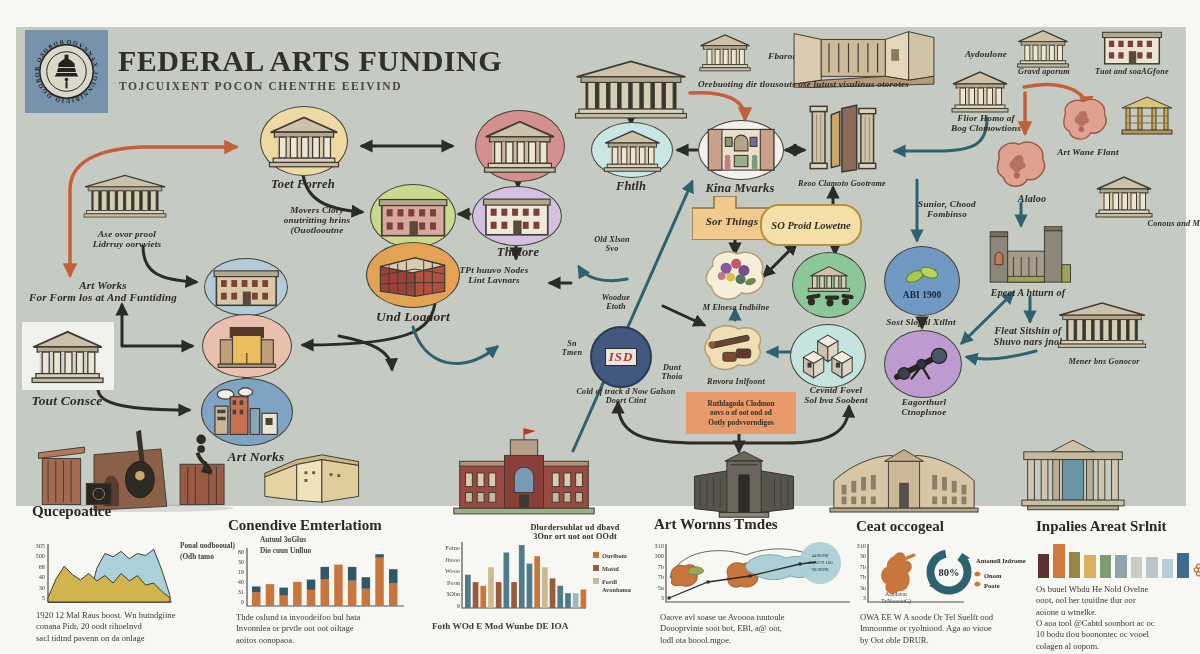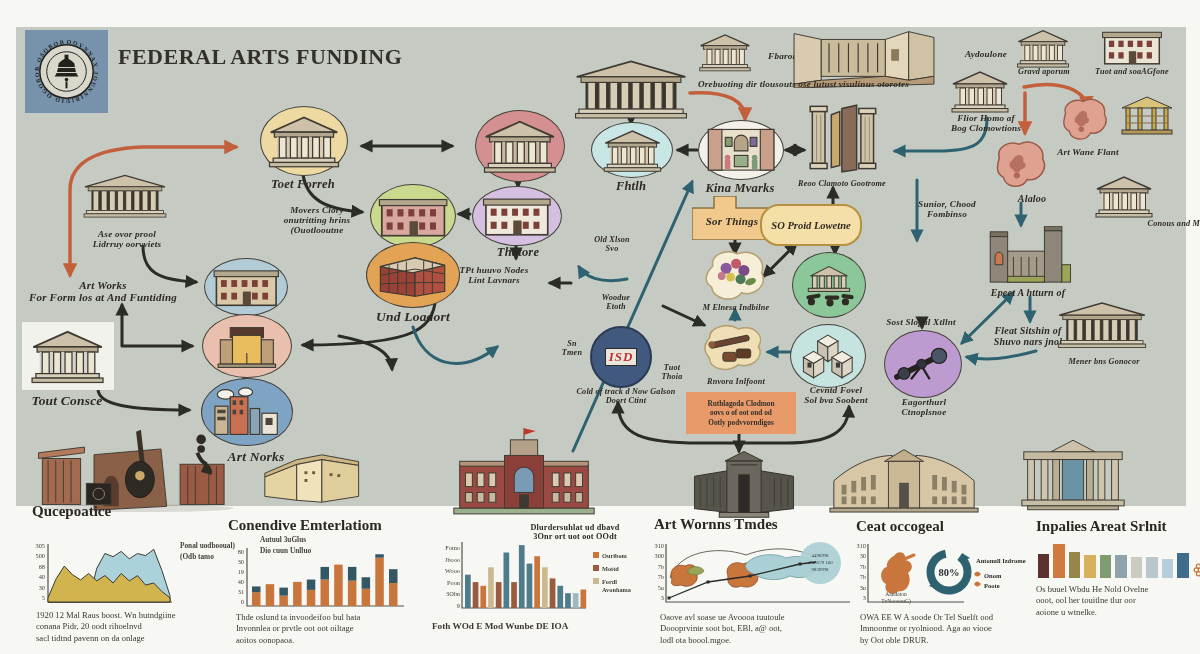--- a/index.html
+++ b/index.html
@@ -8,21 +8,21 @@
   .board{position:absolute;left:16px;top:27px;width:1170px;height:479px;background:#c5cac3}
   .n{position:absolute;display:flex;align-items:center;justify-content:center}
   .n>svg{width:86%;height:82%;display:block}
   .oval{border:1.6px solid #45413a;border-radius:50%}
   .ic{position:absolute}
   .ic>svg{width:100%;height:100%;display:block}
   .lbl{position:absolute;font-weight:bold;font-style:italic;text-align:center;color:#2d2922;
        font-size:12.5px;line-height:1.07;white-space:pre-line;letter-spacing:.2px}
   .s11{font-size:11px}.s10{font-size:10px}.s9{font-size:9.2px}.s8{font-size:8.2px}
   .rom{font-style:normal}
-  .title{position:absolute;font-size:22px;font-weight:bold;color:#33302a;letter-spacing:.5px}
+  .title{position:absolute;font-size:30px;font-weight:bold;color:#33302a;letter-spacing:.5px}
   .subtitle{position:absolute;font-size:11.5px;font-weight:bold;color:#4a463c;letter-spacing:1.6px}
   .pill{position:absolute;display:flex;align-items:center;justify-content:center;background:#f5dfa8;
         border:2px solid #b5913f;border-radius:19px;font-weight:bold;font-size:10.5px;font-style:italic}
   .obox{position:absolute;display:flex;align-items:center;justify-content:center;background:#e89a6a;
         text-align:center;font-weight:bold;font-size:7.3px;line-height:1.25;white-space:pre-line;color:#33302a}
   .ct{position:absolute;font-size:15px;font-weight:bold;color:#2b2721}
   .cap{position:absolute;font-size:8.6px;color:#3c382f;line-height:1.32;white-space:pre-line}
   .capb{font-weight:bold;font-size:9.2px}
   .leg{position:absolute;display:flex;flex-direction:column;gap:2px;font-size:7.3px;font-weight:bold;color:#45413a}
   .csvg{position:absolute}
@@ -430,20 +430,21 @@
       <path d="M31,38 h22 M30,43 h24" stroke="#dad7cb" stroke-width="1"></path>
       <circle cx="42" cy="50" r="1.8" fill="#23211d"></circle>
       <path d="M42,52 v7" stroke="#23211d" stroke-width="2"></path>
       <path id="ringPath" d="M42,14 a28,28 0 1 1 -0.05,0" fill="none"></path>
       <text font-size="6" fill="#1f1f1f" letter-spacing="1.4" font-family="Liberation Serif, serif" font-weight="bold">
         <textPath href="#ringPath">OOVNNAX JOUNNIBIUIO OGOBOB OSOBOBIO</textPath>
       </text>
     </svg>
   </div>
   <div class="title" style="left:118px;top:44px">FEDERAL ARTS FUNDING</div>
+  <div class="subtitle" style="left:119px;top:80px">TOJCUIXENT POCON CHENTHE EEIVIND</div>
 
   <div class="ic" style="left:570px;top:56px;width:122px;height:64px">
       <svg viewBox="0 0 110 56">
         <use href="#sym-temple-wide"></use>
       </svg>
     </div>
   <div class="n oval" style="left:260px;top:106px;width:86px;height:68px;background:#eed9a2">
       <svg viewBox="0 0 60 44" style="color:#d9cbb2">
         <use href="#sym-temple"></use>
       </svg>
@@ -601,21 +602,21 @@
 Lint Lavnars</div>
   <div class="lbl s8" style="left:580px;top:236px;width:64px">Old Xlson
 Svo</div>
   <div class="lbl s8" style="left:584px;top:294px;width:64px">Woodue
 Etoth</div>
   <div class="n" style="left:590px;top:326px;width:58px;height:58px;background:#41597e;border:2px solid #2b3a55;border-radius:50%">
     <span class="isd-inner">ISD</span>
   </div>
   <div class="lbl s8" style="left:556px;top:340px;width:32px">Sn
 Tmen</div>
-  <div class="lbl s8" style="left:650px;top:364px;width:44px">Tuot
+  <div class="lbl s8" style="left:650px;top:364px;width:44px">Dunt
 Thoia</div>
   <div class="lbl s8" style="left:556px;top:388px;width:140px">Cold of track d Now Galson
 Doort Ctint</div>
 
   <div class="ic" style="left:692px;top:196px;width:80px;height:44px">
     <svg viewBox="0 0 80 44">
         <polygon points="0,12 22,12 22,0 44,0 44,12 80,12 80,44 0,44" fill="#f2c98c" stroke="#8a7340" stroke-width="1.5"></polygon>
       </svg>
   </div>
   <div class="lbl s11" style="left:694px;top:216px;width:76px">Sor Things</div>
@@ -642,20 +643,26 @@
         <use href="#sym-cannon"></use>
       </svg>
     </div>
   <div class="n" style="left:790px;top:324px;width:74px;height:62px;background:#c6e4df;border:1.6px solid #45413a;border-radius:50%">
       <svg viewBox="0 0 56 50">
         <use href="#sym-cubes"></use>
       </svg>
     </div>
   <div class="lbl s9" style="left:778px;top:386px;width:116px">Cevntd Fovel
 Sol bva Soobent</div>
+  <div class="n" style="left:884px;top:246px;width:74px;height:68px;background:#6f99c2;border:1.6px solid #45413a;border-radius:50%;flex-direction:column">
+    <svg viewBox="0 0 44 26" style="width:58%;height:40%">
+        <use href="#sym-leaves"></use>
+      </svg>
+    <span class="rom" style="font-weight:bold;font-size:9.5px;color:#21283a">ABI 1900</span>
+  </div>
   <div class="lbl s9" style="left:864px;top:318px;width:114px">Sost Slopal Xtllnt</div>
   <div class="n" style="left:884px;top:330px;width:76px;height:66px;background:#bd9bd1;border:1.6px solid #45413a;border-radius:50%">
       <svg viewBox="0 0 56 34">
         <use href="#sym-telescope"></use>
       </svg>
     </div>
   <div class="lbl s9" style="left:876px;top:398px;width:96px">Eagorthurl
 Ctnoplsnoe</div>
 
   <div class="ic" style="left:34px;top:426px;width:208px;height:88px">
@@ -854,14 +861,17 @@
         <circle cx="10.25" cy="11.897114317029974" r="2.2" fill="none" stroke="#c9763c" stroke-width="1.4"></circle>
         <circle cx="5.750000000000001" cy="11.897114317029974" r="2.2" fill="none" stroke="#c9763c" stroke-width="1.4"></circle>
         <circle cx="3.5" cy="8" r="2.2" fill="none" stroke="#c9763c" stroke-width="1.4"></circle>
         <circle cx="5.749999999999998" cy="4.102885682970028" r="2.2" fill="none" stroke="#c9763c" stroke-width="1.4"></circle>
         <circle cx="10.25" cy="4.102885682970026" r="2.2" fill="none" stroke="#c9763c" stroke-width="1.4"></circle>
       </svg>
     </div>
   <div class="cap" style="left:1036px;top:584px;width:164px">Os buuel Wbdu He Nold  Ovelne
 ooot, ool her touitlne tlur oor
 aoione u wtnelke.</div>
+  <div class="cap" style="left:1036px;top:618px;width:164px">O aoa tool @Cabtd soonbort ac oc
+10 bodu tlou boonontec oc vooel
+colagen al oopom.</div>
 
 </div>
 
 </body></html>

